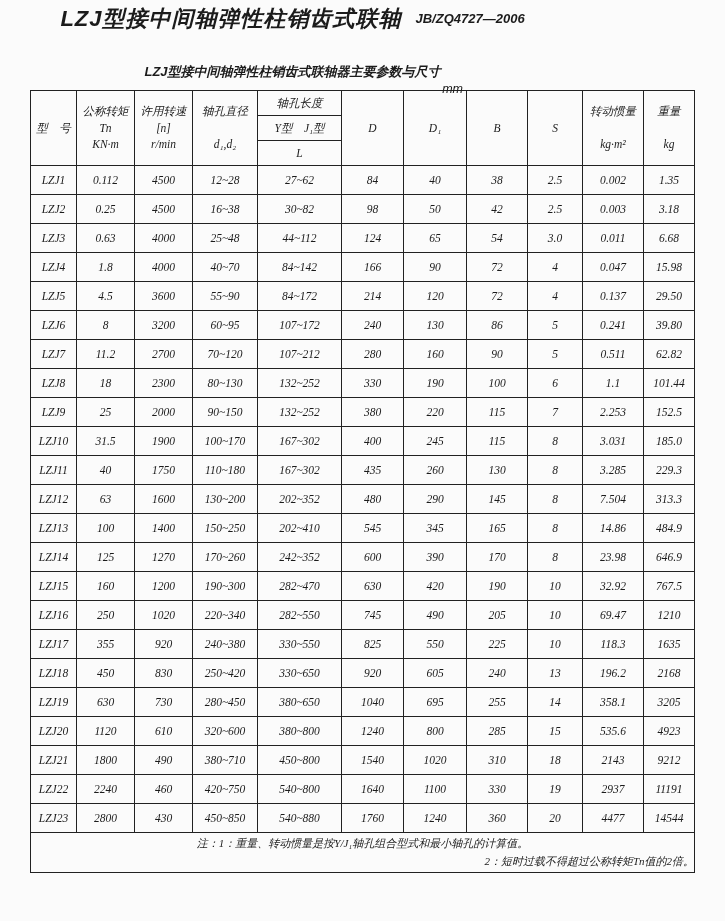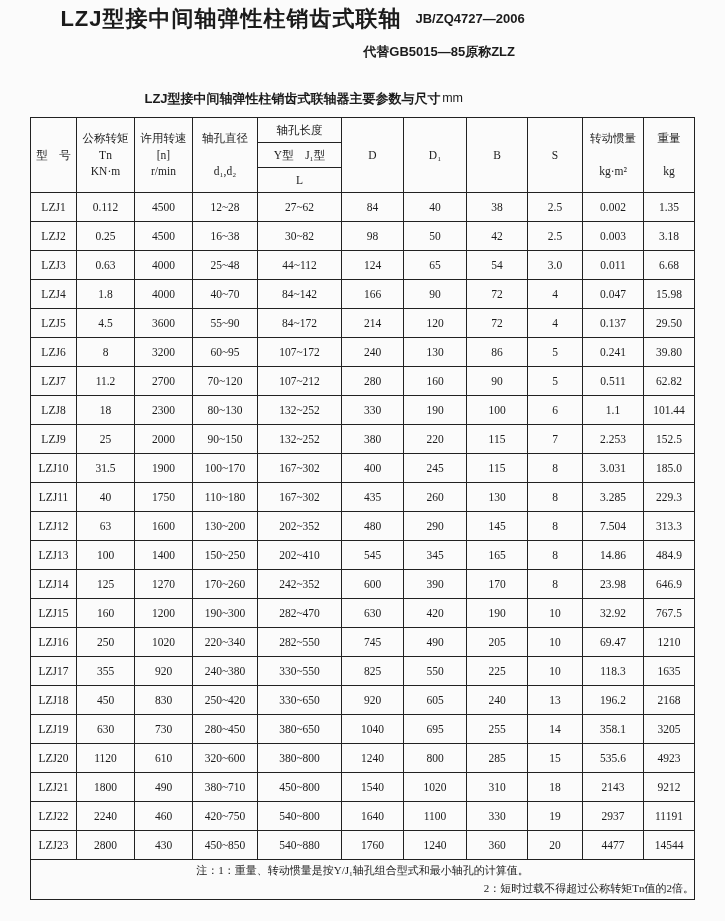--- a/index.html
+++ b/index.html
@@ -3,21 +3,21 @@
 <meta charset="utf-8">
 <style>
   html,body { margin:0; padding:0; }
   body {
     width:725px; height:921px;
     background:#fbfbfb;
     color:#1b1b1b;
     font-family:"Liberation Serif","DejaVu Serif",serif;
     overflow:hidden;
   }
-  .page { width:585px; height:921px; position:relative; box-sizing:border-box; padding-top:4px; }
+  .page { width:585px; height:921px; position:relative; box-sizing:border-box; padding-top:4px;font-style:italic; }
 
   
   .main-title-row { text-align:center; white-space:nowrap; }
   .doc-title {
     font-family:"Liberation Sans","DejaVu Sans",sans-serif;
     font-weight:bold; font-size:22px; letter-spacing:1px;
   }
   .std-no {
     font-family:"Liberation Sans","DejaVu Sans",sans-serif;
     font-weight:bold; font-size:13px; margin-left:10px;
@@ -29,21 +29,21 @@
     font-weight:bold; font-size:13px;
   }
 
   
   .table-title-row {
     position:relative; text-align:center; margin-top:29px; margin-bottom:9px;
     font-family:"Liberation Sans","DejaVu Sans",sans-serif;
     font-weight:bold; font-size:13px;
   }
   .unit-label {
-    position:absolute; right:122px; top:1px;
+    position:absolute; right:122px; top:19px;
     font-weight:normal; font-size:12.5px;
   }
 
   
   table.spec {
     border-collapse:collapse; table-layout:fixed;
     width:664px; margin-left:30px;
     font-size:11.5px;
   }
   table.spec th, table.spec td {
@@ -64,21 +64,20 @@
 </head>
 <body>
 
 <div class="page">
 
   <div class="main-title-row">
     <span class="doc-title">LZJ型接中间轴弹性柱销齿式联轴</span>
     <span class="std-no">JB/ZQ4727—2006</span>
   </div>
 
-  <div class="replaces-row">代替GB5015—85原称ZLZ</div>
 
   <div class="table-title-row">
     <span>LZJ型接中间轴弹性柱销齿式联轴器主要参数与尺寸</span>
     <span class="unit-label">mm</span>
   </div>
 
   <table class="spec">
     <colgroup>
       <col style="width:46px">
         <col style="width:58px">

